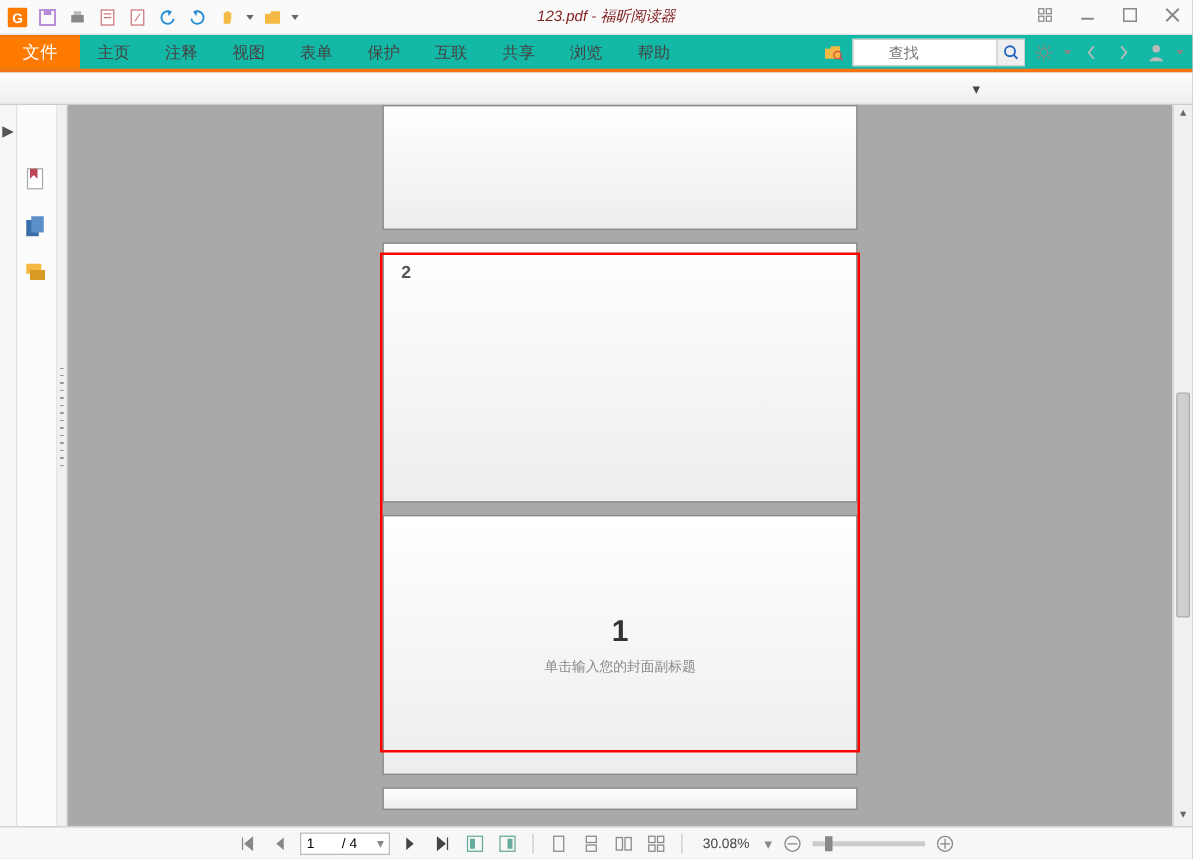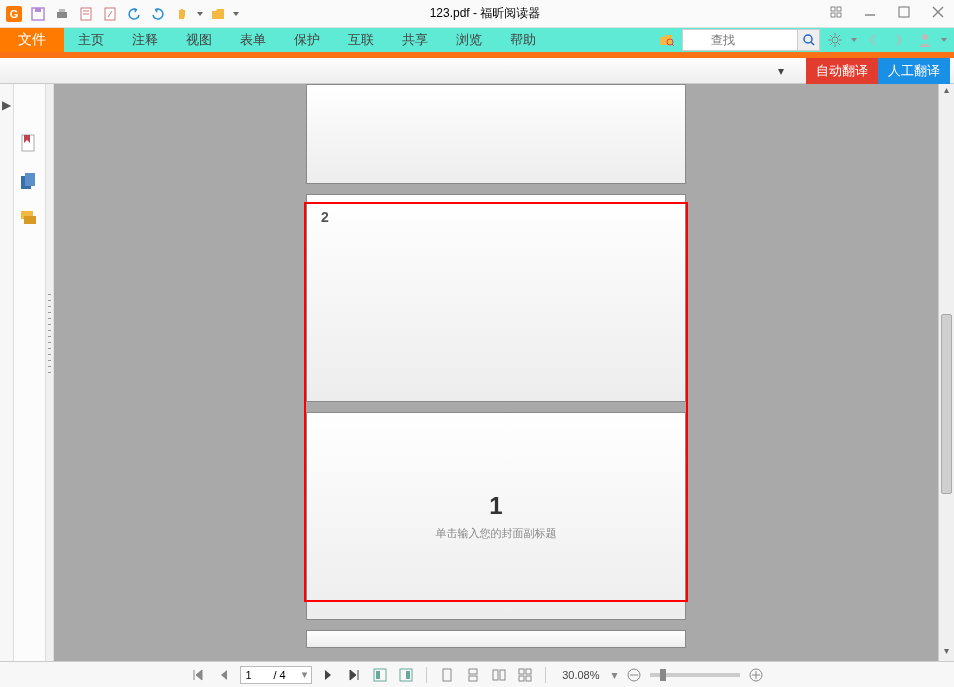--- a/index.html
+++ b/index.html
@@ -22,35 +22,35 @@
 }
 .titlebar .qat {
   display: flex; align-items: center; gap: 4px; padding-left: 4px;
 }
 .titlebar .qat .ico {
   width: 20px; height: 20px; display:flex;align-items:center;justify-content:center;
   cursor: pointer;
 }
 .titlebar .title {
   position: absolute; left:16px; right:0; text-align:center;
-  font-size: 12px; color:#000000; pointer-events:none;
+  font-size: 12px; color:#7f1d1d; pointer-events:none;font-style:italic;
 }
 .titlebar .wincontrols {
   position:absolute; right:4px; top:2px;
   display:flex; gap:10px;
 }
 .titlebar .wincontrols .wbtn {
   width:24px; height:20px; display:flex;align-items:center;justify-content:center;
   cursor:pointer; color:#666;
 }
 
 .menubar {
   height: 30px;
-  background: #5eead4;
-  border-bottom: 6px solid #f97316;
+  background: #14b8a6;
+  border-bottom: 3px solid #f97316;
   display: flex;
   align-items: stretch;
 }
 .menubar .mfile {
   background: #ff7a00;
   color: #fff;
   padding: 0 18px;
   display:flex;align-items:center;
   font-size:14px;
   cursor:pointer;
@@ -383,24 +383,20 @@
     <span class="iconbtn" style="width:8px">
         <svg width="6" height="4">
           <path d="M0 0 L6 0 L3 4 Z" fill="#888"></path>
         </svg>
       </span>
   </div>
 </div>
 
 <div class="tabsrow">
   <span class="tabmenu" style="right:170px">▾</span>
-  <div class="transbtns">
-    <div class="transbtn tb-auto">自动翻译</div>
-    <div class="transbtn tb-human">人工翻译</div>
-  </div>
 </div>
 
 <div class="main">
   <div class="handle">▶</div>
   <div class="sidebar">
     <span class="sico">
         <svg width="16" height="18">
           <rect x="2" y="1" width="12" height="16" fill="#fff" stroke="#aaa"></rect>
           <path d="M4 1 L4 9 L7 6 L10 9 L10 1 Z" fill="#b45"></path>
         </svg>

